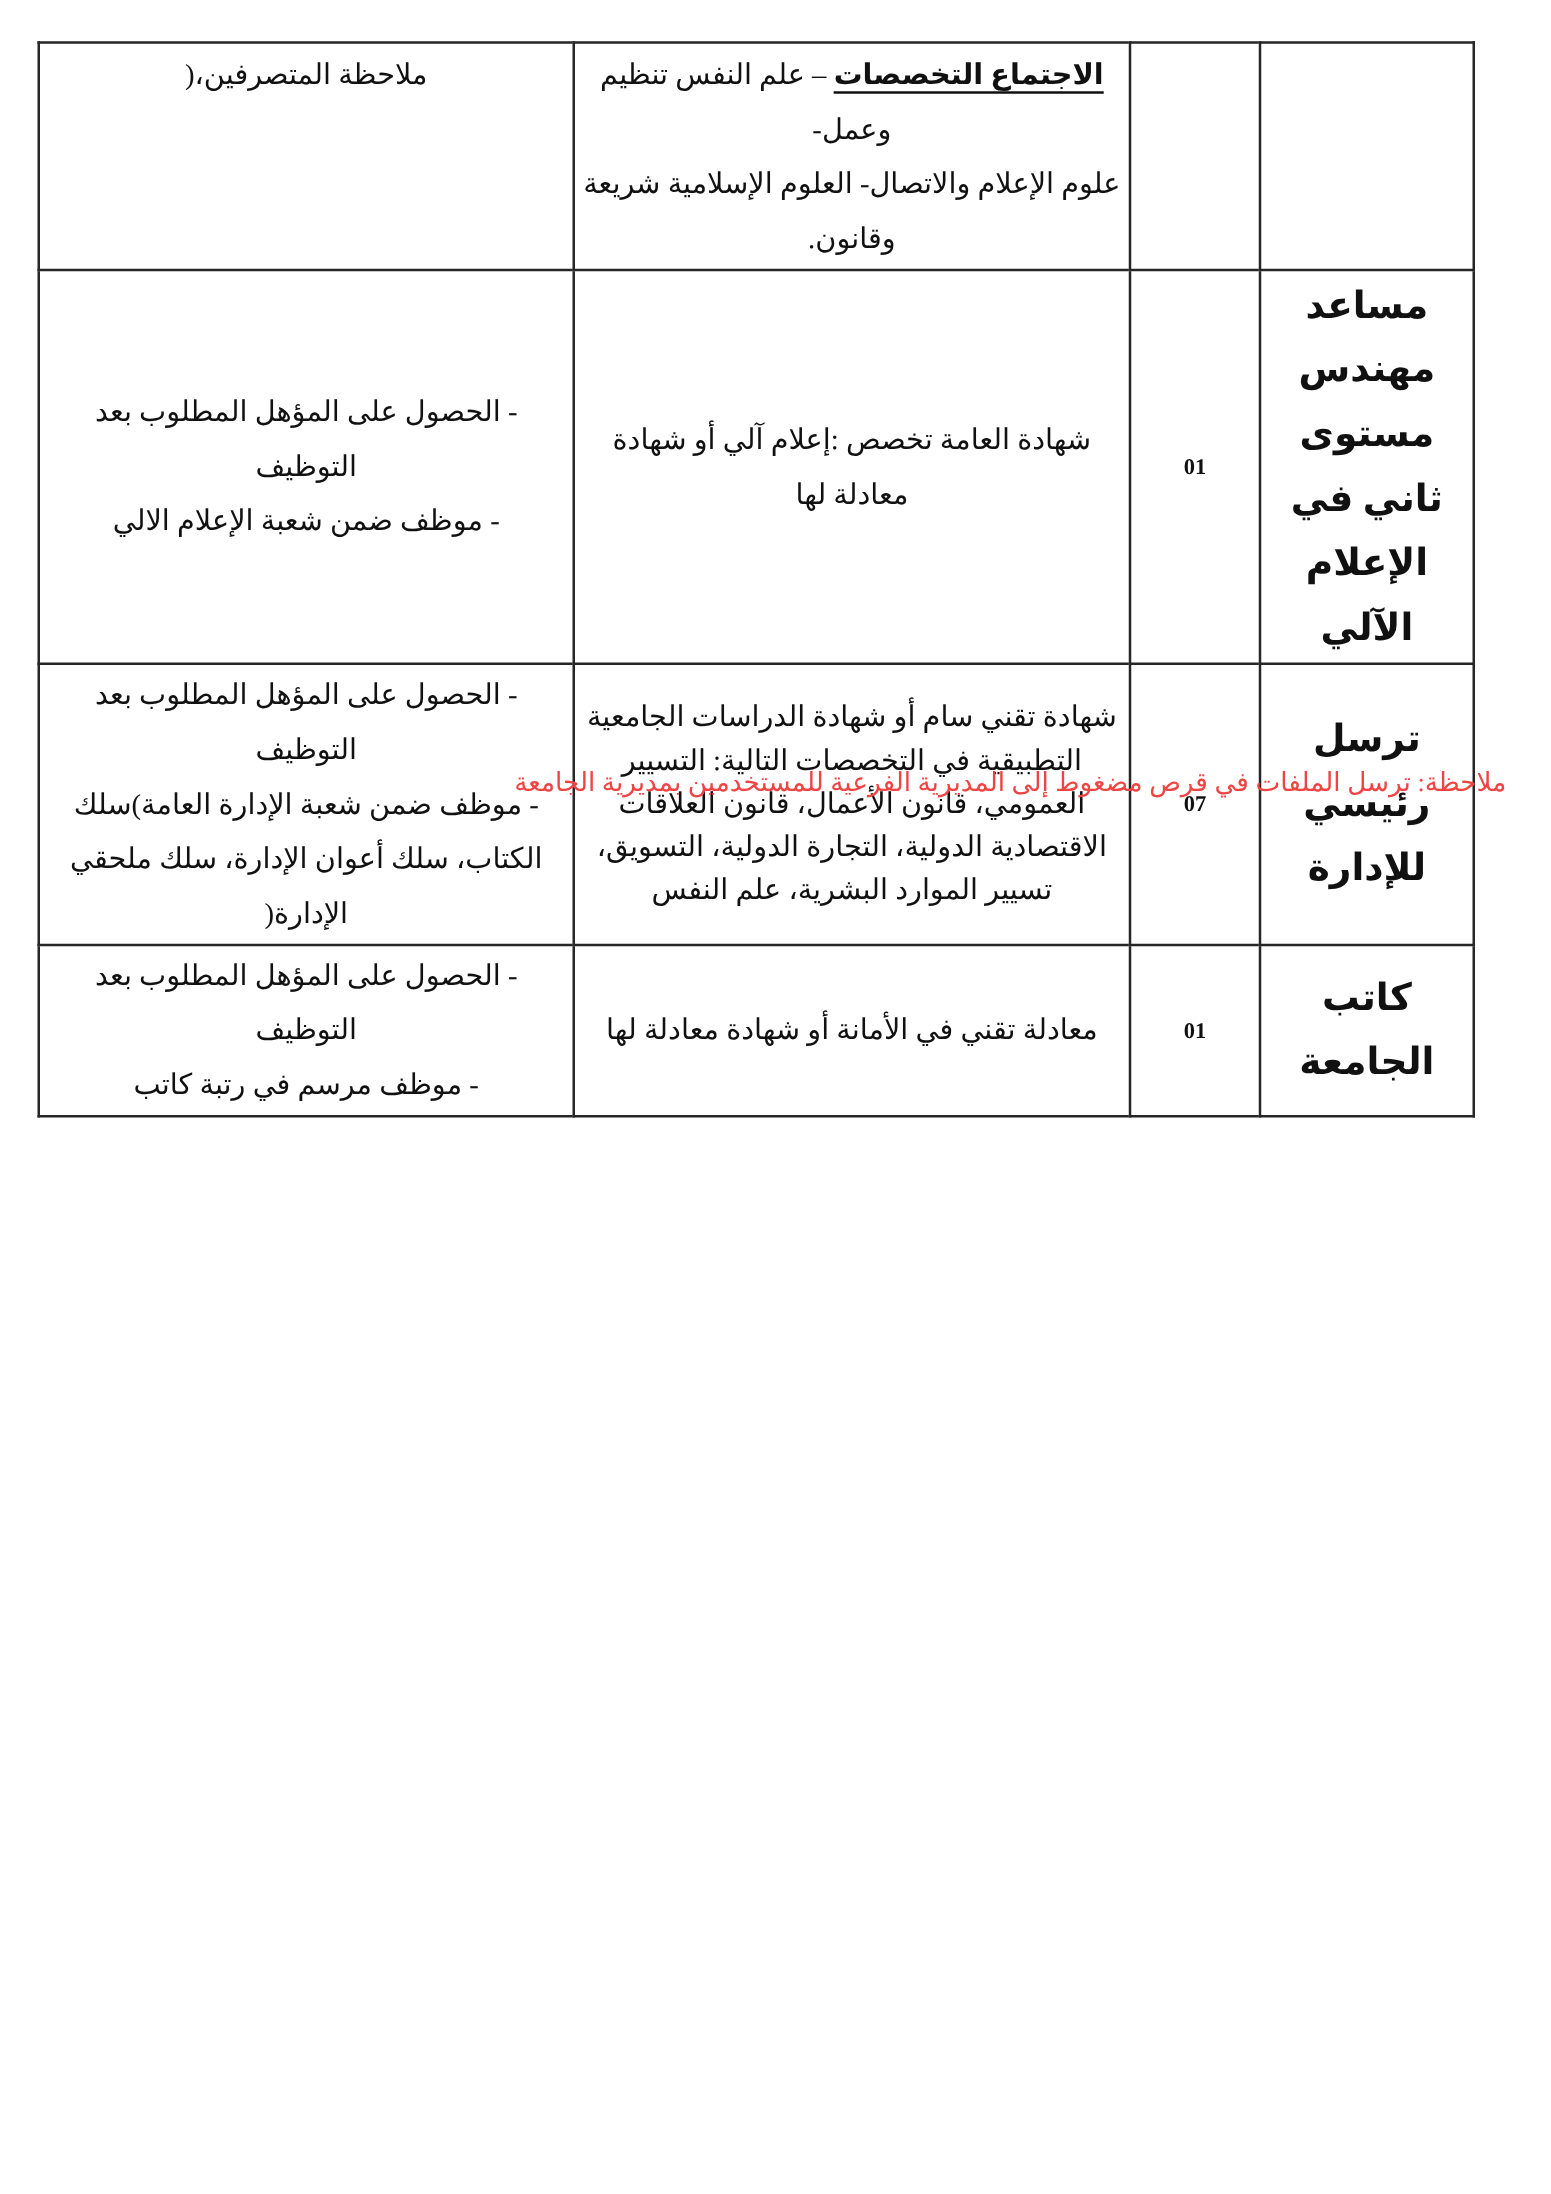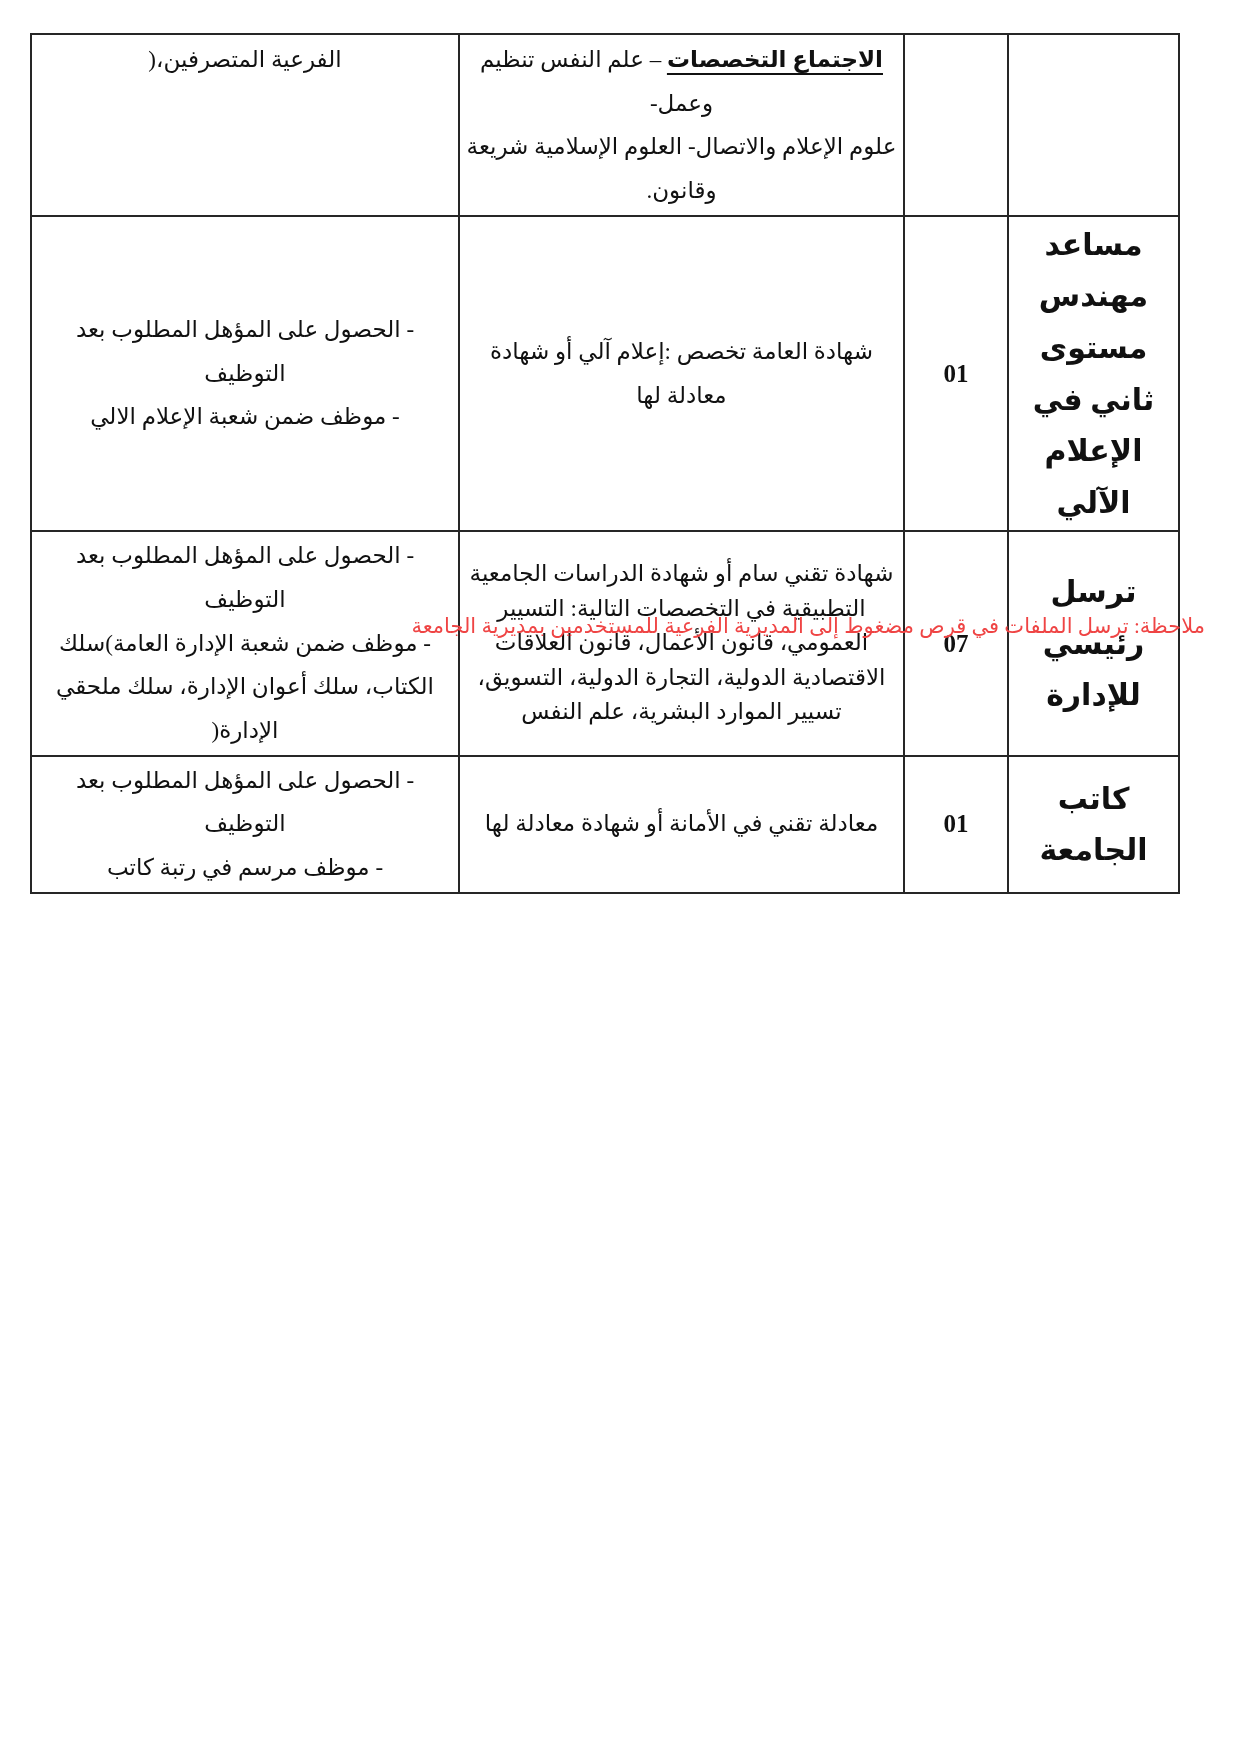--- a/index.html
+++ b/index.html
@@ -54,21 +54,21 @@
   }
   tr.row-3 .qual-text {
     line-height: 1.5;
   }
   .job-text {
     font-size: 30px;
     font-weight: bold;
     line-height: 1.72;
   }
   .count-text {
-    font-size: 25px;
+    font-size: 18px;
     font-weight: bold;
     font-family: "Liberation Serif", "DejaVu Serif", serif;
     direction: ltr;
     text-align: center;
   }
   .lead {
     font-weight: bold;
     text-decoration: underline;
     text-decoration-thickness: 2px;
     text-underline-offset: 6px;
@@ -104,21 +104,21 @@
       </td>
       <td>
         <span class="cell-text count-text"></span>
       </td>
       <td>
         <span class="cell-text qual-text"><span class="lead">الاجتماع التخصصات</span><span> – علم النفس تنظيم وعمل-
 علوم الإعلام والاتصال- العلوم الإسلامية شريعة
 وقانون.</span></span>
       </td>
       <td>
-        <span class="cell-text cond-text">الفرعية المتصرفين،(</span>
+        <span class="cell-text cond-text">ملاحظة المتصرفين،(</span>
       </td>
     </tr>
 
     <tr class="row-2">
       <td>
         <span class="cell-text job-text">مساعد مهندس
 مستوى ثاني في
 الإعلام الآلي</span>
       </td>
       <td>

